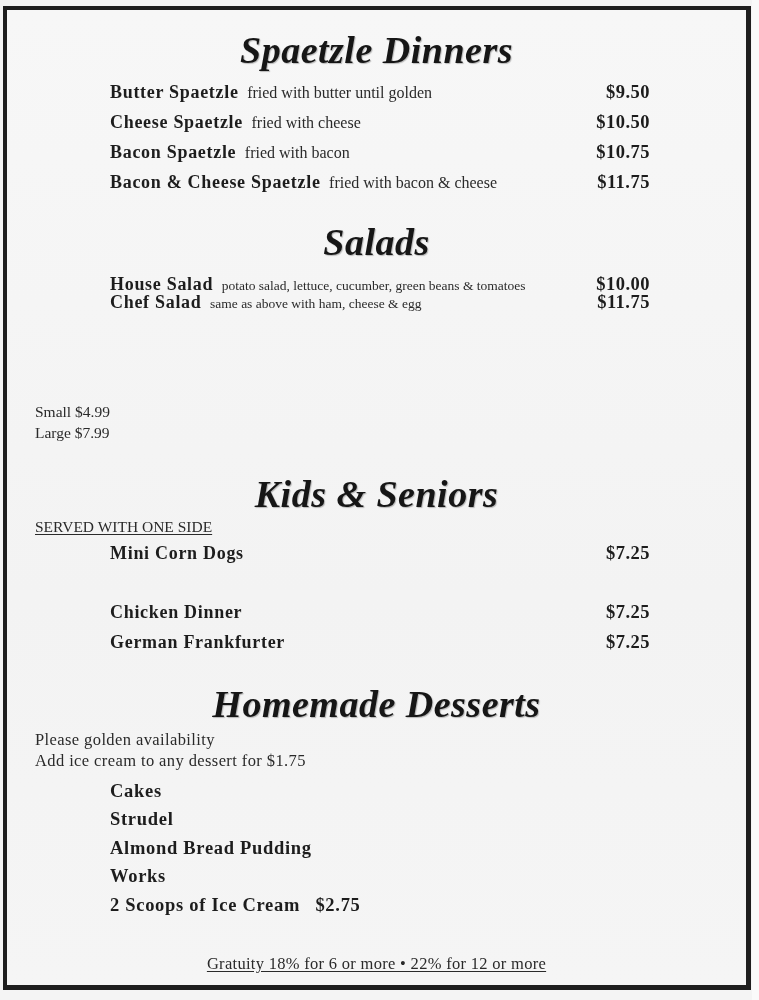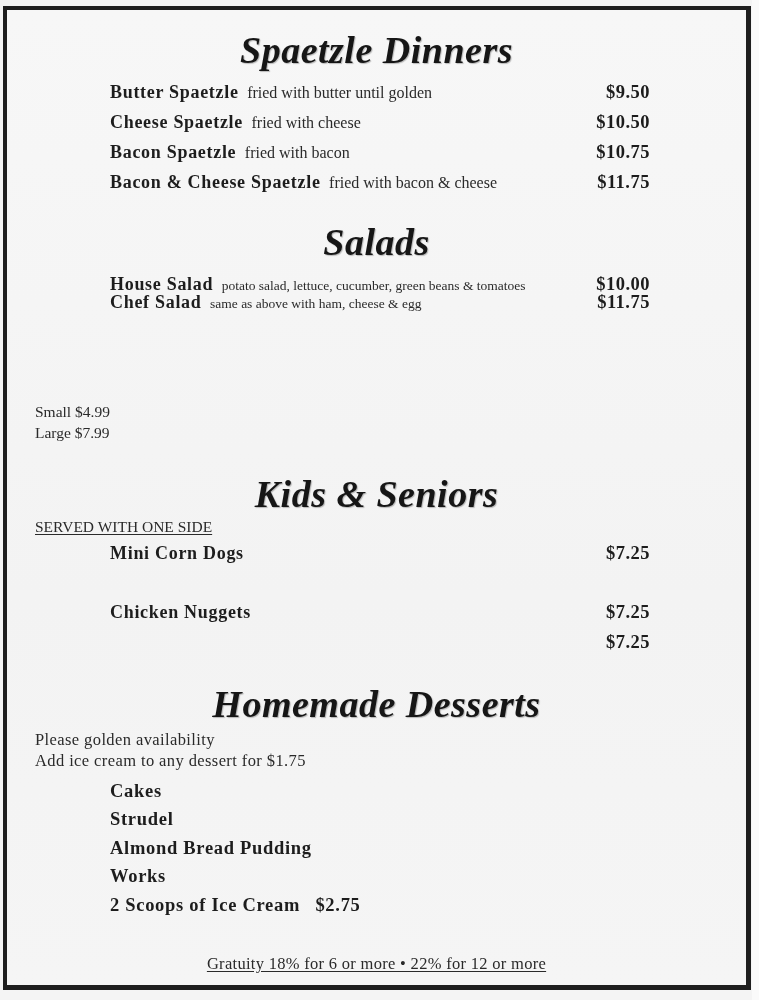--- a/index.html
+++ b/index.html
@@ -95,24 +95,25 @@
   <div class="center-line" style="top:414px;">Large $7.99</div>
 
   <div class="script" style="top:462px;">Kids &amp; Seniors</div>
   <div class="center-line underline" style="top:508px;">SERVED WITH ONE SIDE</div>
 
   <div class="row" style="top:533px;">
     <span class="name">Mini Corn Dogs</span>
     <span class="price">$7.25</span>
   </div>
   <div class="row" style="top:592px;">
-    <span class="name">Chicken Nuggets</span>
+    <span class="name">Chicken Dinner</span>
     <span class="price">$7.25</span>
   </div>
   <div class="row" style="top:622px;">
+    <span class="name">German Frankfurter</span>
     <span class="price">$7.25</span>
   </div>
 
   <div class="script" style="top:672px;">Homemade Desserts</div>
   <div class="center-line big" style="top:720px;">Please golden availability</div>
   <div class="center-line big" style="top:741px;">Add ice cream to any dessert for $1.75</div>
 
   <div class="plain" style="top:771px;">
     <span>Cakes</span>
   </div>

